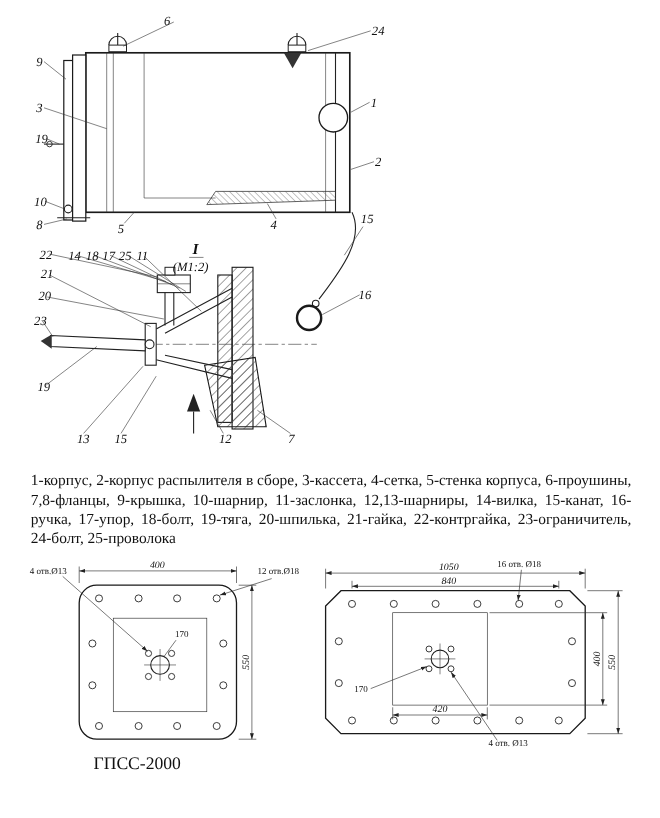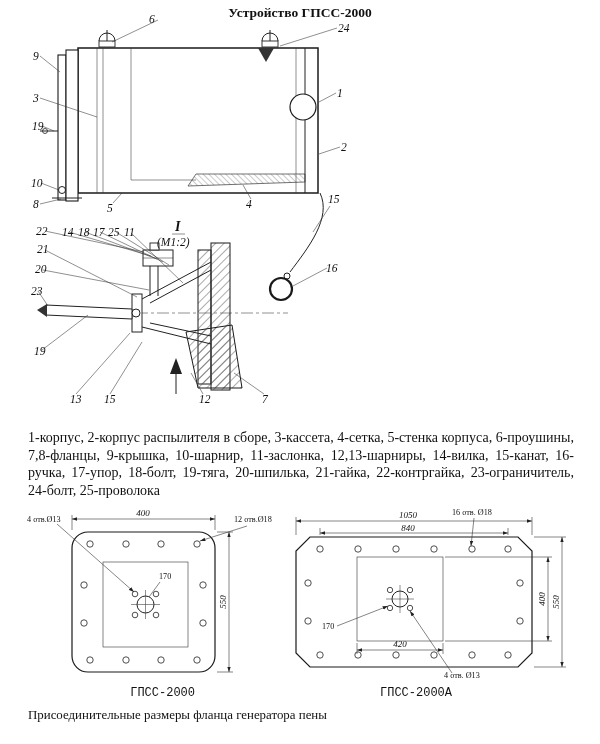--- a/index.html
+++ b/index.html
@@ -2,36 +2,35 @@
 <html><head>
 <meta charset="utf-8">
 <style>
   * { margin:0; padding:0; box-sizing:border-box; }
   html,body { background:#ffffff; }
   .page { position:relative; width:600px; height:744px; background:#fff; font-family:"Liberation Serif", serif; color:#111; overflow:hidden; }
   .title { position:absolute; top:5px; left:0; width:100%; text-align:center; font-size:13.5px; font-weight:bold; }
   .svg-main { position:absolute; top:0; left:0; }
   .svg-flange { position:absolute; top:505px; left:0; }
   .parts { position:absolute; top:429px; left:28px; width:546px; font-size:14px; line-height:17.5px; text-align:justify; text-align-last:left; }
-  .flange-label { position:absolute; font-size:12px; text-align:right;font-family:Liberation Mono, monospace; }
+  .flange-label { position:absolute; font-size:16px; text-align:left; }
   .caption { position:absolute; top:708px; left:28px; font-size:12.9px; }
   svg text.callout { font-family:"Liberation Serif", serif; font-style:italic; font-size:11.5px; fill:#111; }
   svg text.mark { font-family:"Liberation Serif", serif; font-style:italic; font-size:14px; font-weight:bold; fill:#111; }
   svg text.dim { font-family:"Liberation Serif", serif; font-style:italic; font-size:9px; fill:#111; }
   svg text.lbl { font-family:"Liberation Serif", serif; font-size:8.2px; fill:#111; }
   svg .thin { stroke:#333; stroke-width:0.55; fill:none; }
   svg .med  { stroke:#222; stroke-width:1; fill:none; }
   svg .dimln { stroke:#333; stroke-width:0.6; fill:none; }
 </style>
 </head>
 <body>
 
 <div class="page">
 
-  <div class="title">Устройство ГПСС-2000</div>
 
   <svg class="svg-main" width="600" height="428" viewBox="0 0 600 428" xmlns="http://www.w3.org/2000/svg">
     <defs>
       <pattern id="hatch" patternUnits="userSpaceOnUse" width="6" height="6" patternTransform="rotate(45)">
         <line x1="0" y1="0" x2="0" y2="6" stroke="#555" stroke-width="1"></line>
       </pattern>
       <pattern id="hatch2" patternUnits="userSpaceOnUse" width="4" height="4" patternTransform="rotate(-45)">
         <line x1="0" y1="0" x2="0" y2="4" stroke="#666" stroke-width="0.7"></line>
       </pattern>
       <marker id="arr" orient="auto-start-reverse" markerWidth="10" markerHeight="7" refX="9" refY="3.5">
@@ -270,17 +269,15 @@
         <line class="dimln" x1="443" y1="138" x2="443" y2="149"></line>
         <line class="dimln" x1="357" y1="145" x2="443" y2="145" marker-start="url(#arr)" marker-end="url(#arr)"></line>
         <text class="dim" x="400" y="142" text-anchor="middle">420</text>
         <text class="lbl" x="444" y="173">4 отв. Ø13</text>
         <line class="dimln" x1="452" y1="168" x2="410" y2="106" marker-end="url(#arr)"></line>
       </g>
     </g>
   </svg>
 
   <div class="flange-label" style="left:85px; top:686px; width:110px;">ГПСС-2000</div>
-  <div class="flange-label" style="left:322px; top:686px; width:130px;">ГПСС-2000А</div>
-
-  <div class="caption">Присоединительные размеры фланца генератора пены</div>
+
 
 </div>
 
 </body></html>

